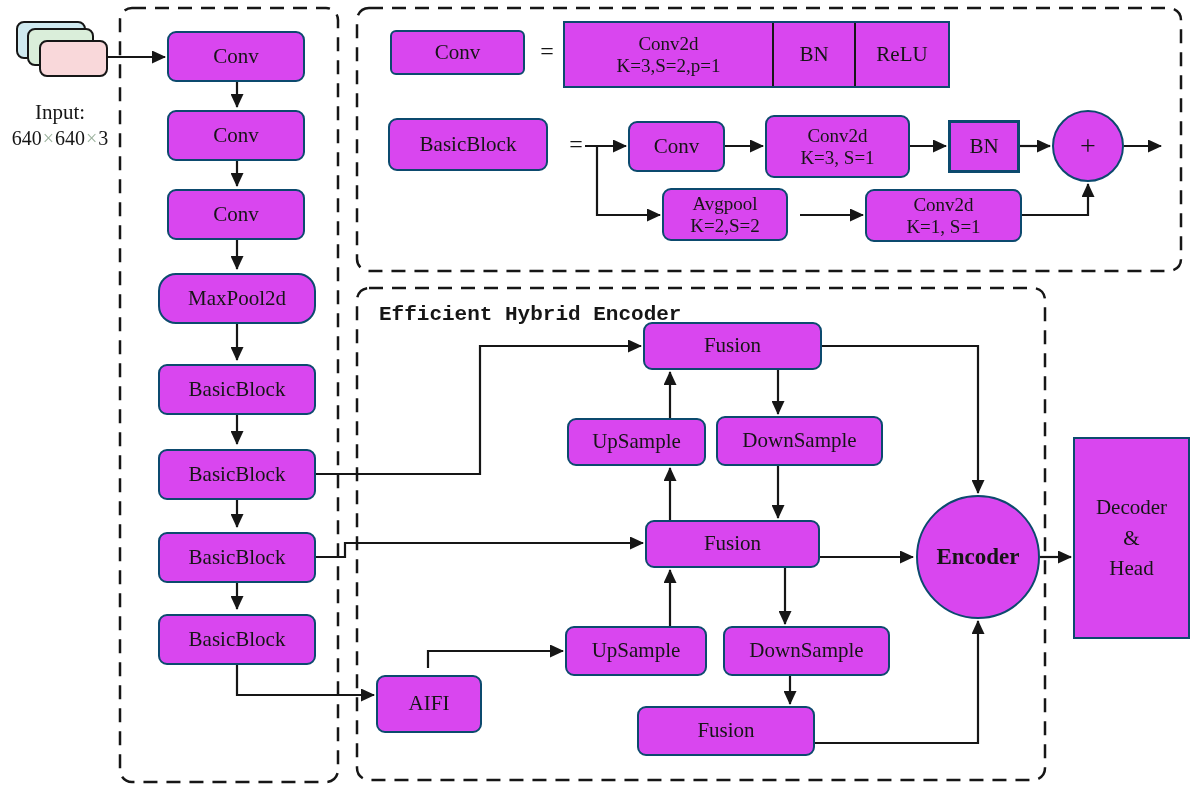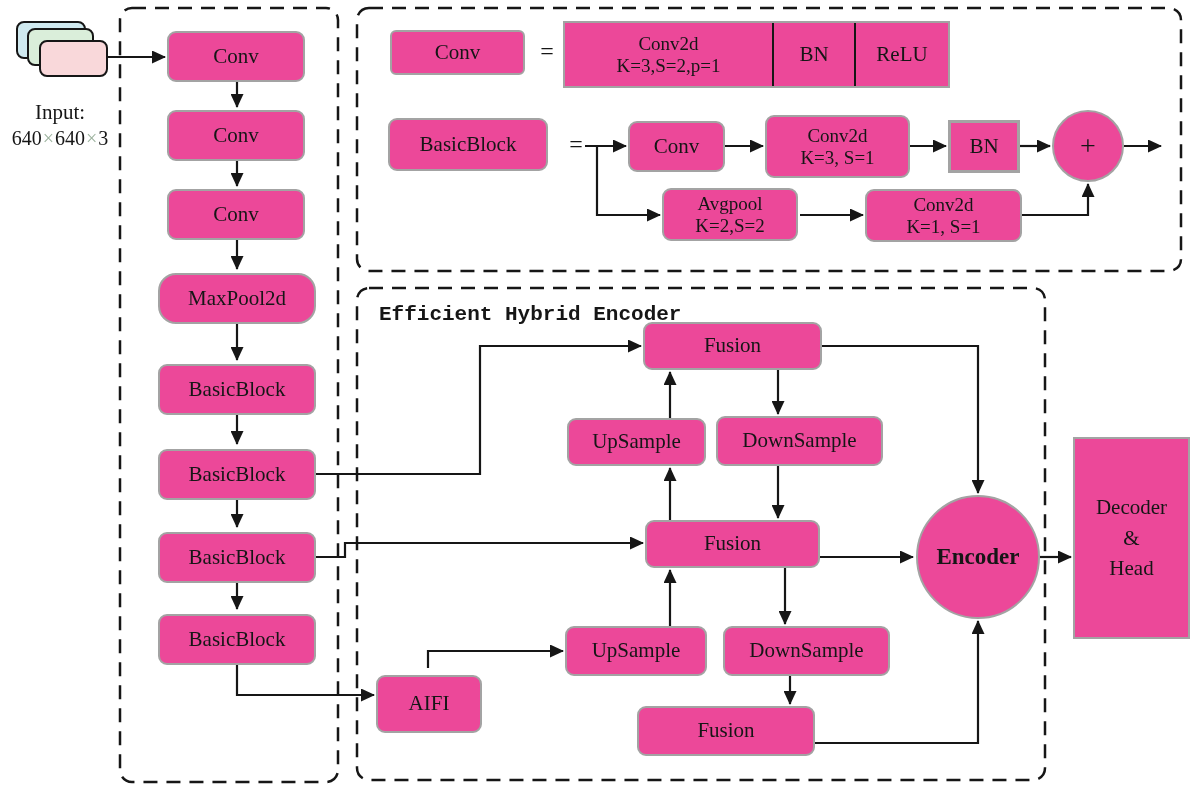--- a/index.html
+++ b/index.html
@@ -4,22 +4,22 @@
 <style>
   html,body{margin:0;padding:0;background:#ffffff;}
   #canvas{
     position:relative;width:1200px;height:795px;background:#ffffff;overflow:hidden;
     font-family:"Liberation Serif","DejaVu Serif",serif;color:#161616;
   }
   #wires{position:absolute;left:0;top:0;z-index:1;}
   .wire{fill:none;stroke:#161616;stroke-width:2.2;}
   .dash{fill:none;stroke:#161616;stroke-width:2.5;stroke-dasharray:14 9;}
   .box{
-    position:absolute;z-index:2;box-sizing:border-box;background:#ec4899;
-    border:2px solid #a3a3a3;border-radius:9px;
+    position:absolute;z-index:2;box-sizing:border-box;background:#d946ef;
+    border:2px solid #0c4a6e;border-radius:9px;
     display:flex;flex-direction:column;align-items:center;justify-content:center;
     font-size:21px;line-height:1.12;text-align:center;
   }
   .small{font-size:19px;}
   .sharp{border-radius:0;}
   .thick{border-width:3px;}
   .circle{border-radius:50%;}
   .cells{flex-direction:row;align-items:stretch;padding:0;}
   .cell{display:flex;flex-direction:column;align-items:center;justify-content:center;}
   .cell + .cell{border-left:2px solid #161616;}
@@ -110,21 +110,21 @@
 
   <div class="box" style="left:388px;top:118px;width:160px;height:53px;">BasicBlock</div>
   <div class="lbl" style="left:558px;top:131px;width:36px;font-size:24px;">=</div>
   <div class="box" style="left:628px;top:121px;width:97px;height:51px;">Conv</div>
   <div class="box small" style="left:765px;top:115px;width:145px;height:63px;">
     <span>Conv2d</span>
     <span>K=3, S=1</span>
   </div>
   <div class="box sharp thick" style="left:948px;top:120px;width:72px;height:53px;">BN</div>
   <div class="box circle" style="left:1052px;top:110px;width:72px;height:72px;font-size:28px;">+</div>
-  <div class="box small" style="left:662px;top:188px;width:136px;height:53px;">
+  <div class="box small" style="left:662px;top:188px;width:126px;height:53px;">
     <span>Avgpool</span>
     <span>K=2,S=2</span>
   </div>
   <div class="box small" style="left:865px;top:189px;width:157px;height:53px;">
     <span>Conv2d</span>
     <span>K=1, S=1</span>
   </div>
 
   <div class="lbl bold nowrap" style="left:379px;top:303px;font-size:21px;font-family:Liberation Mono, monospace;">Efficient Hybrid Encoder</div>
   <div class="box" style="left:643px;top:322px;width:179px;height:48px;">Fusion</div>

